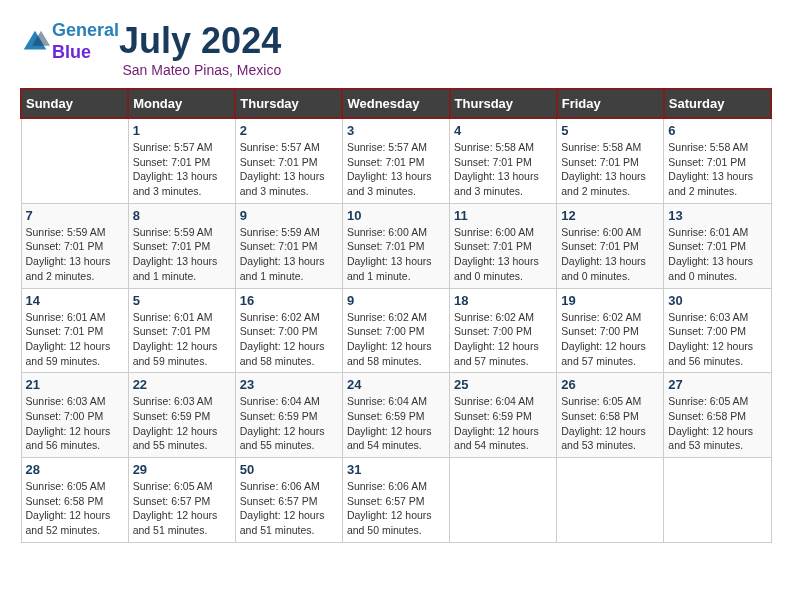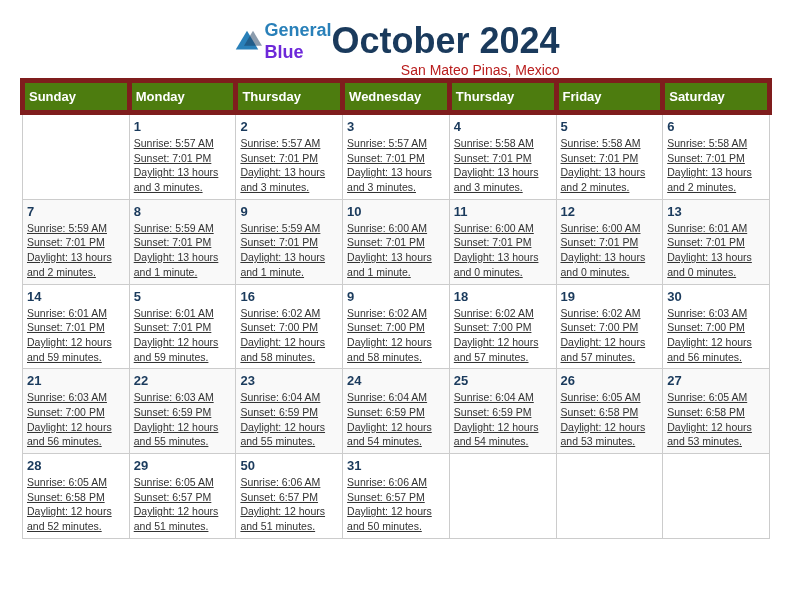--- a/index.html
+++ b/index.html
@@ -5,22 +5,23 @@
     * { box-sizing: border-box; margin: 0; padding: 0; }
     body {
       font-family: Arial, sans-serif;
       background: #fff;
       width: 792px;
       min-height: 612px;
       padding: 20px;
     }
     .header {
       display: flex;
-      justify-content: center;
+      justify-content: flex-start;
       align-items: flex-start;
+      margin-bottom: 10px;
     }
     .logo {
       display: flex;
       align-items: center;
     }
     .logo-text {
       font-size: 18px;
       font-weight: bold;
       color: #1a3a5c;
       line-height: 1.2;
@@ -36,35 +37,35 @@
     .title-block {
       text-align: right;
     }
     .month-title {
       font-size: 36px;
       font-weight: bold;
       color: #1a3a5c;
     }
     .location-title {
       font-size: 14px;
-      color: #b91c1c;
+      color: #701a75;
     }
     table {
       width: 100%;
       border-collapse: collapse;
       font-size: 11px;
     }
     thead tr th {
-      background-color: #4d7c0f;
+      background-color: #404040;
       color: #fff;
       padding: 6px 4px;
       text-align: left;
       font-size: 13px;
       font-weight: bold;
-      border: 5px solid #7f1d1d;
+      border: 2px solid #7f1d1d;
     }
     tbody tr td {
       border: 1px solid #ccc;
       vertical-align: top;
       padding: 4px 4px;
       width: 14.28%;
       min-height: 80px;
       background: #fff;
     }
     tbody tr:nth-child(even) td {
@@ -74,42 +75,41 @@
       font-weight: bold;
       font-size: 13px;
       color: #1a3a5c;
       display: block;
       margin-bottom: 2px;
     }
     .day-info {
       font-size: 10.5px;
       color: #333;
       line-height: 1.4;
-      text-decoration: underline;
     }
     .empty-cell {
       background: #fff;
     }
   </style>
 </head>
 <body>
 
 <div class="header">
   <div class="logo">
     <svg class="logo-icon" viewBox="0 0 40 40">
       <polygon points="20,5 35,30 5,30" fill="#2980b9"></polygon>
       <polygon points="28,5 40,25 16,25" fill="#1a3a5c" opacity="0.5"></polygon>
     </svg>
     <div class="logo-text">
       <div><span>General</span></div>
       <div><span style="color:#6d28d9">Blue</span></div>
     </div>
   </div>
   <div class="title-block">
-    <div class="month-title">October 2024</div>
+    <div class="month-title">July 2024</div>
     <div class="location-title">San Mateo Pinas, Mexico</div>
   </div>
 </div>
 
 <table>
   <thead>
     <tr>
     <th>Sunday</th>
         <th>Monday</th>
         <th>Thursday</th>

